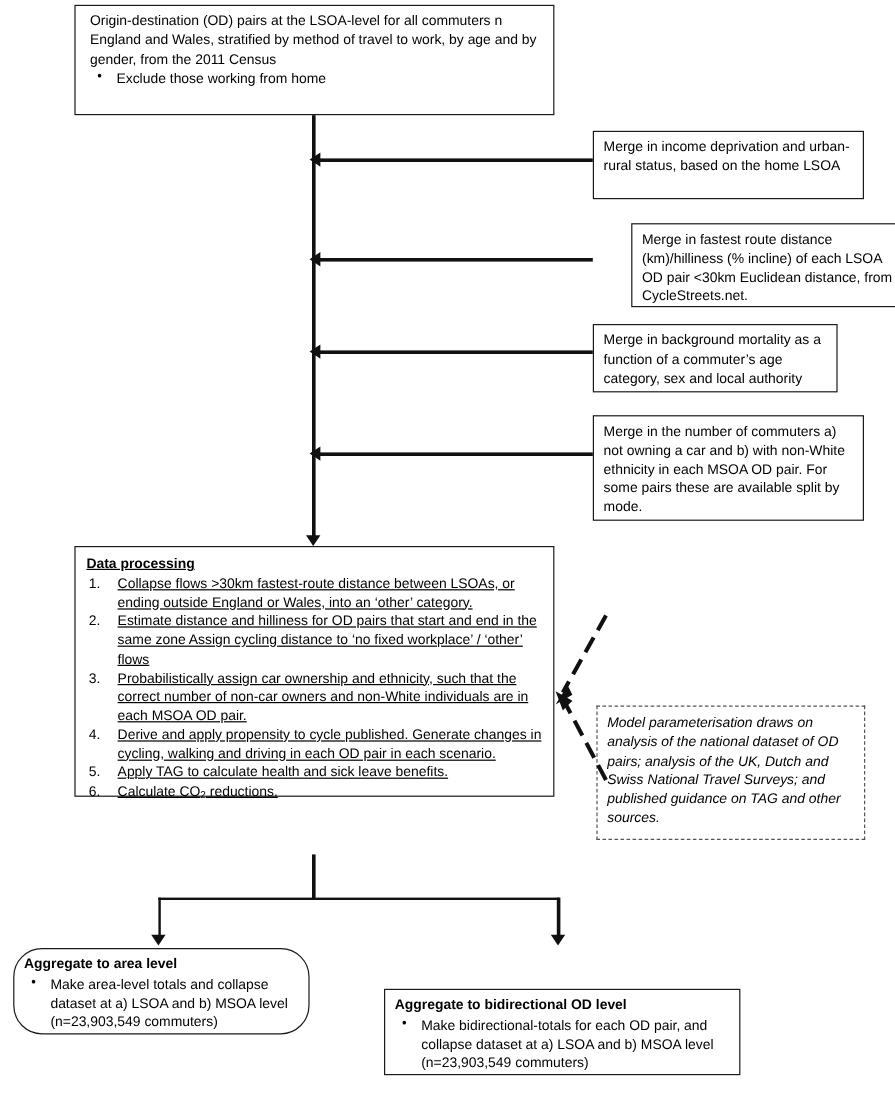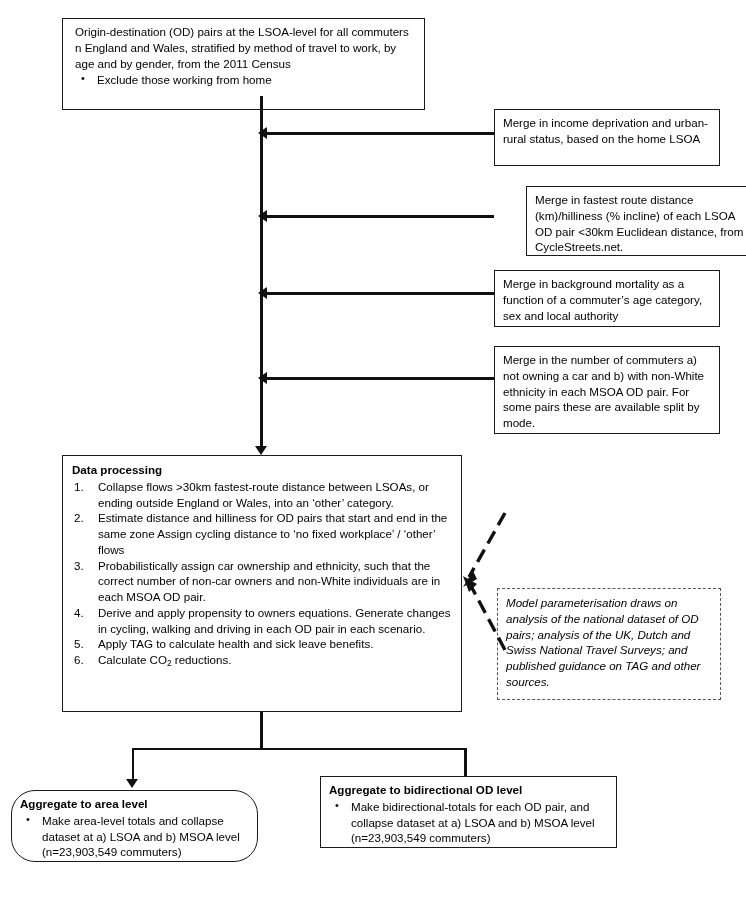--- a/index.html
+++ b/index.html
@@ -117,21 +117,21 @@
     width: 730px;
     font-size: 13.4px;
     line-height: 1.55;
   }
 </style>
 </head>
 <body>
 
 <div id="page">
 
-  <div class="box" style="left:62px; top:18px; width:363px; height:92px;padding-left:12px;">
+  <div class="box" style="left:62px; top:4px; width:400px; height:92px;padding-left:12px;">
     <p>Origin-destination (OD) pairs at the LSOA-level for all commuters n England and Wales, stratified by method of travel to work, by age and by gender, from the 2011 Census</p>
     <ul class="bul">
       <li>Exclude those working from home</li>
     </ul>
   </div>
 
   <div class="vline" style="left:260px; top:96px; height:352px;"></div>
   <div class="arrow-down" style="left:254.7px; top:446px;"></div>
 
   <div class="box" style="left:494px; top:109px; width:226px; height:57px;">
@@ -139,39 +139,39 @@
   </div>
   <div class="hline" style="left:266px; top:132px; width:228px;"></div>
   <div class="arrow-left" style="left:258px; top:127.3px;"></div>
 
   <div class="box" style="left:494px; top:186px; width:226px; height:70px;margin-left:32px;">
     <p>Merge in fastest route distance (km)/hilliness (% incline) of each LSOA OD pair &lt;30km Euclidean distance, from CycleStreets.net.</p>
   </div>
   <div class="hline" style="left:266px; top:215px; width:228px;"></div>
   <div class="arrow-left" style="left:258px; top:210.3px;"></div>
 
-  <div class="box" style="left:494px; top:270px; width:226px; height:57px;">
+  <div class="box" style="left:494px; top:270px; width:204px; height:57px;">
     <p>Merge in background mortality as a function of a commuter’s age category, sex and local authority</p>
   </div>
   <div class="hline" style="left:266px; top:292px; width:228px;"></div>
   <div class="arrow-left" style="left:258px; top:287.3px;"></div>
 
   <div class="box" style="left:494px; top:346px; width:226px; height:88px;">
     <p>Merge in the number of commuters a) not owning a car and b) with non-White ethnicity in each MSOA OD pair. For some pairs these are available split by mode.</p>
   </div>
   <div class="hline" style="left:266px; top:377px; width:228px;"></div>
   <div class="arrow-left" style="left:258px; top:372.3px;"></div>
 
-  <div class="box" style="left:62px; top:455px; width:400px; height:257px; padding:6px 8px 5px 9px;">
+  <div class="box" style="left:62px; top:455px; width:400px; height:209px; padding:6px 8px 5px 9px;text-decoration:underline;">
     <p class="title">Data processing</p>
     <ol class="num">
       <li>Collapse flows &gt;30km fastest-route distance between LSOAs, or ending outside England or Wales, into an ‘other’ category.</li>
       <li>Estimate distance and hilliness for OD pairs that start and end in the same zone  Assign cycling distance to ‘no fixed workplace’ / ‘other’ flows</li>
       <li>Probabilistically assign car ownership and ethnicity, such that the correct number of non-car owners and non-White individuals are in each MSOA OD pair.</li>
-      <li>Derive and apply propensity to owners equations.  Generate changes in cycling, walking and driving in each OD pair in each scenario.</li>
+      <li>Derive and apply propensity to cycle published.  Generate changes in cycling, walking and driving in each OD pair in each scenario.</li>
       <li>Apply TAG to calculate health and sick leave benefits.</li>
       <li><span>Calculate CO</span><span class="sub">2</span><span> reductions.</span></li>
     </ol>
   </div>
 
 
   <div class="box note" style="left:497px; top:588px; width:224px; height:112px;">
     <p>Model parameterisation draws on analysis of the national dataset of OD pairs; analysis of the UK, Dutch and Swiss National Travel Surveys; and published guidance on TAG and other sources.</p>
   </div>
 
@@ -192,21 +192,21 @@
   <div class="vline" style="left:464px; top:747.5px; height:33px;"></div>
   <div class="arrow-down" style="left:458.8px; top:779px;"></div>
 
   <div class="box" style="left:11px; top:790px; width:247px; height:72px;border-radius:24px;">
     <p class="title">Aggregate to area level</p>
     <ul class="bul">
       <li>Make area-level totals and collapse dataset at a) LSOA and b) MSOA level (n=23,903,549 commuters)</li>
     </ul>
   </div>
 
-  <div class="box" style="left:320px; top:776px; width:297px; height:72px;">
+  <div class="box" style="left:320px; top:824px; width:297px; height:72px;">
     <p class="title">Aggregate to bidirectional  OD level</p>
     <ul class="bul">
       <li>Make bidirectional-totals for each OD pair, and collapse dataset at a) LSOA and b) MSOA level (n=23,903,549 commuters)</li>
     </ul>
   </div>
 
 
 </div>
 
 </body></html>

